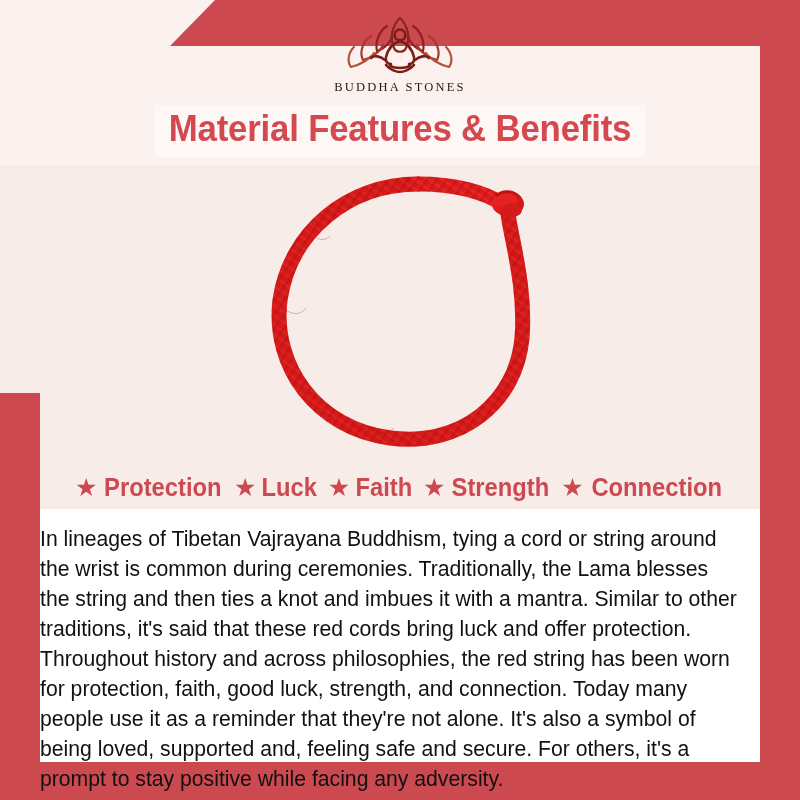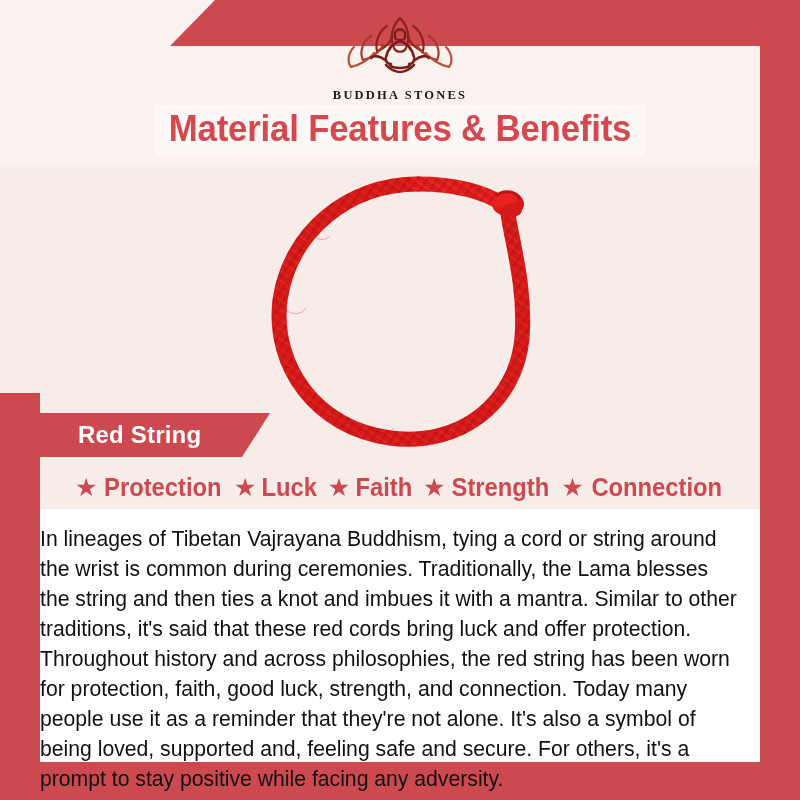--- a/index.html
+++ b/index.html
@@ -39,23 +39,23 @@
     background:#f8ece9;
   }
 
   
   .logo{
     position:absolute;left:0;right:0;top:10px;height:88px;
     display:flex;flex-direction:column;align-items:center;justify-content:flex-start;
   }
   .logo svg{display:block;}
   .logo-word{
-    margin-top:12px;
+    margin-top:4px;
     font-family:"Liberation Serif", serif;
-    font-size:12.5px;letter-spacing:2.2px;color:#2a1512;font-weight:700;
+    font-size:12.5px;letter-spacing:2.2px;color:#2a1512;font-weight:400;
   }
 
   
   .title{
     position:absolute;left:0;right:0;top:108px;
     text-align:center;
     font-family:"Liberation Sans Narrow","Liberation Sans",sans-serif;
     font-weight:bold;font-size:37px;color:#d4494f;
     letter-spacing:-0.2px;
     transform:scaleX(0.94);
@@ -182,23 +182,20 @@
         <ellipse cx="262" cy="40" rx="10" ry="7" fill="#d41a1a"></ellipse>
       </g>
       <g stroke="#a50f0f" stroke-width="1" opacity="0.3" fill="none">
         <path d="M60 62 C66 70, 74 72, 80 66"></path>
         <path d="M36 140 C44 146, 52 144, 56 138"></path>
         <path d="M120 258 C128 264, 138 264, 144 258"></path>
       </g>
     </svg>
   </div>
 
-  <div class="tag">
-    <span class="tag-label">Red String</span>
-  </div>
 
   <div class="benefits">
     <span class="benefit">
       <span class="star">★</span>
       <span class="txt">Protection</span>
     </span>
     <span class="benefit">
       <span class="star">★</span>
       <span class="txt">Luck</span>
     </span>

